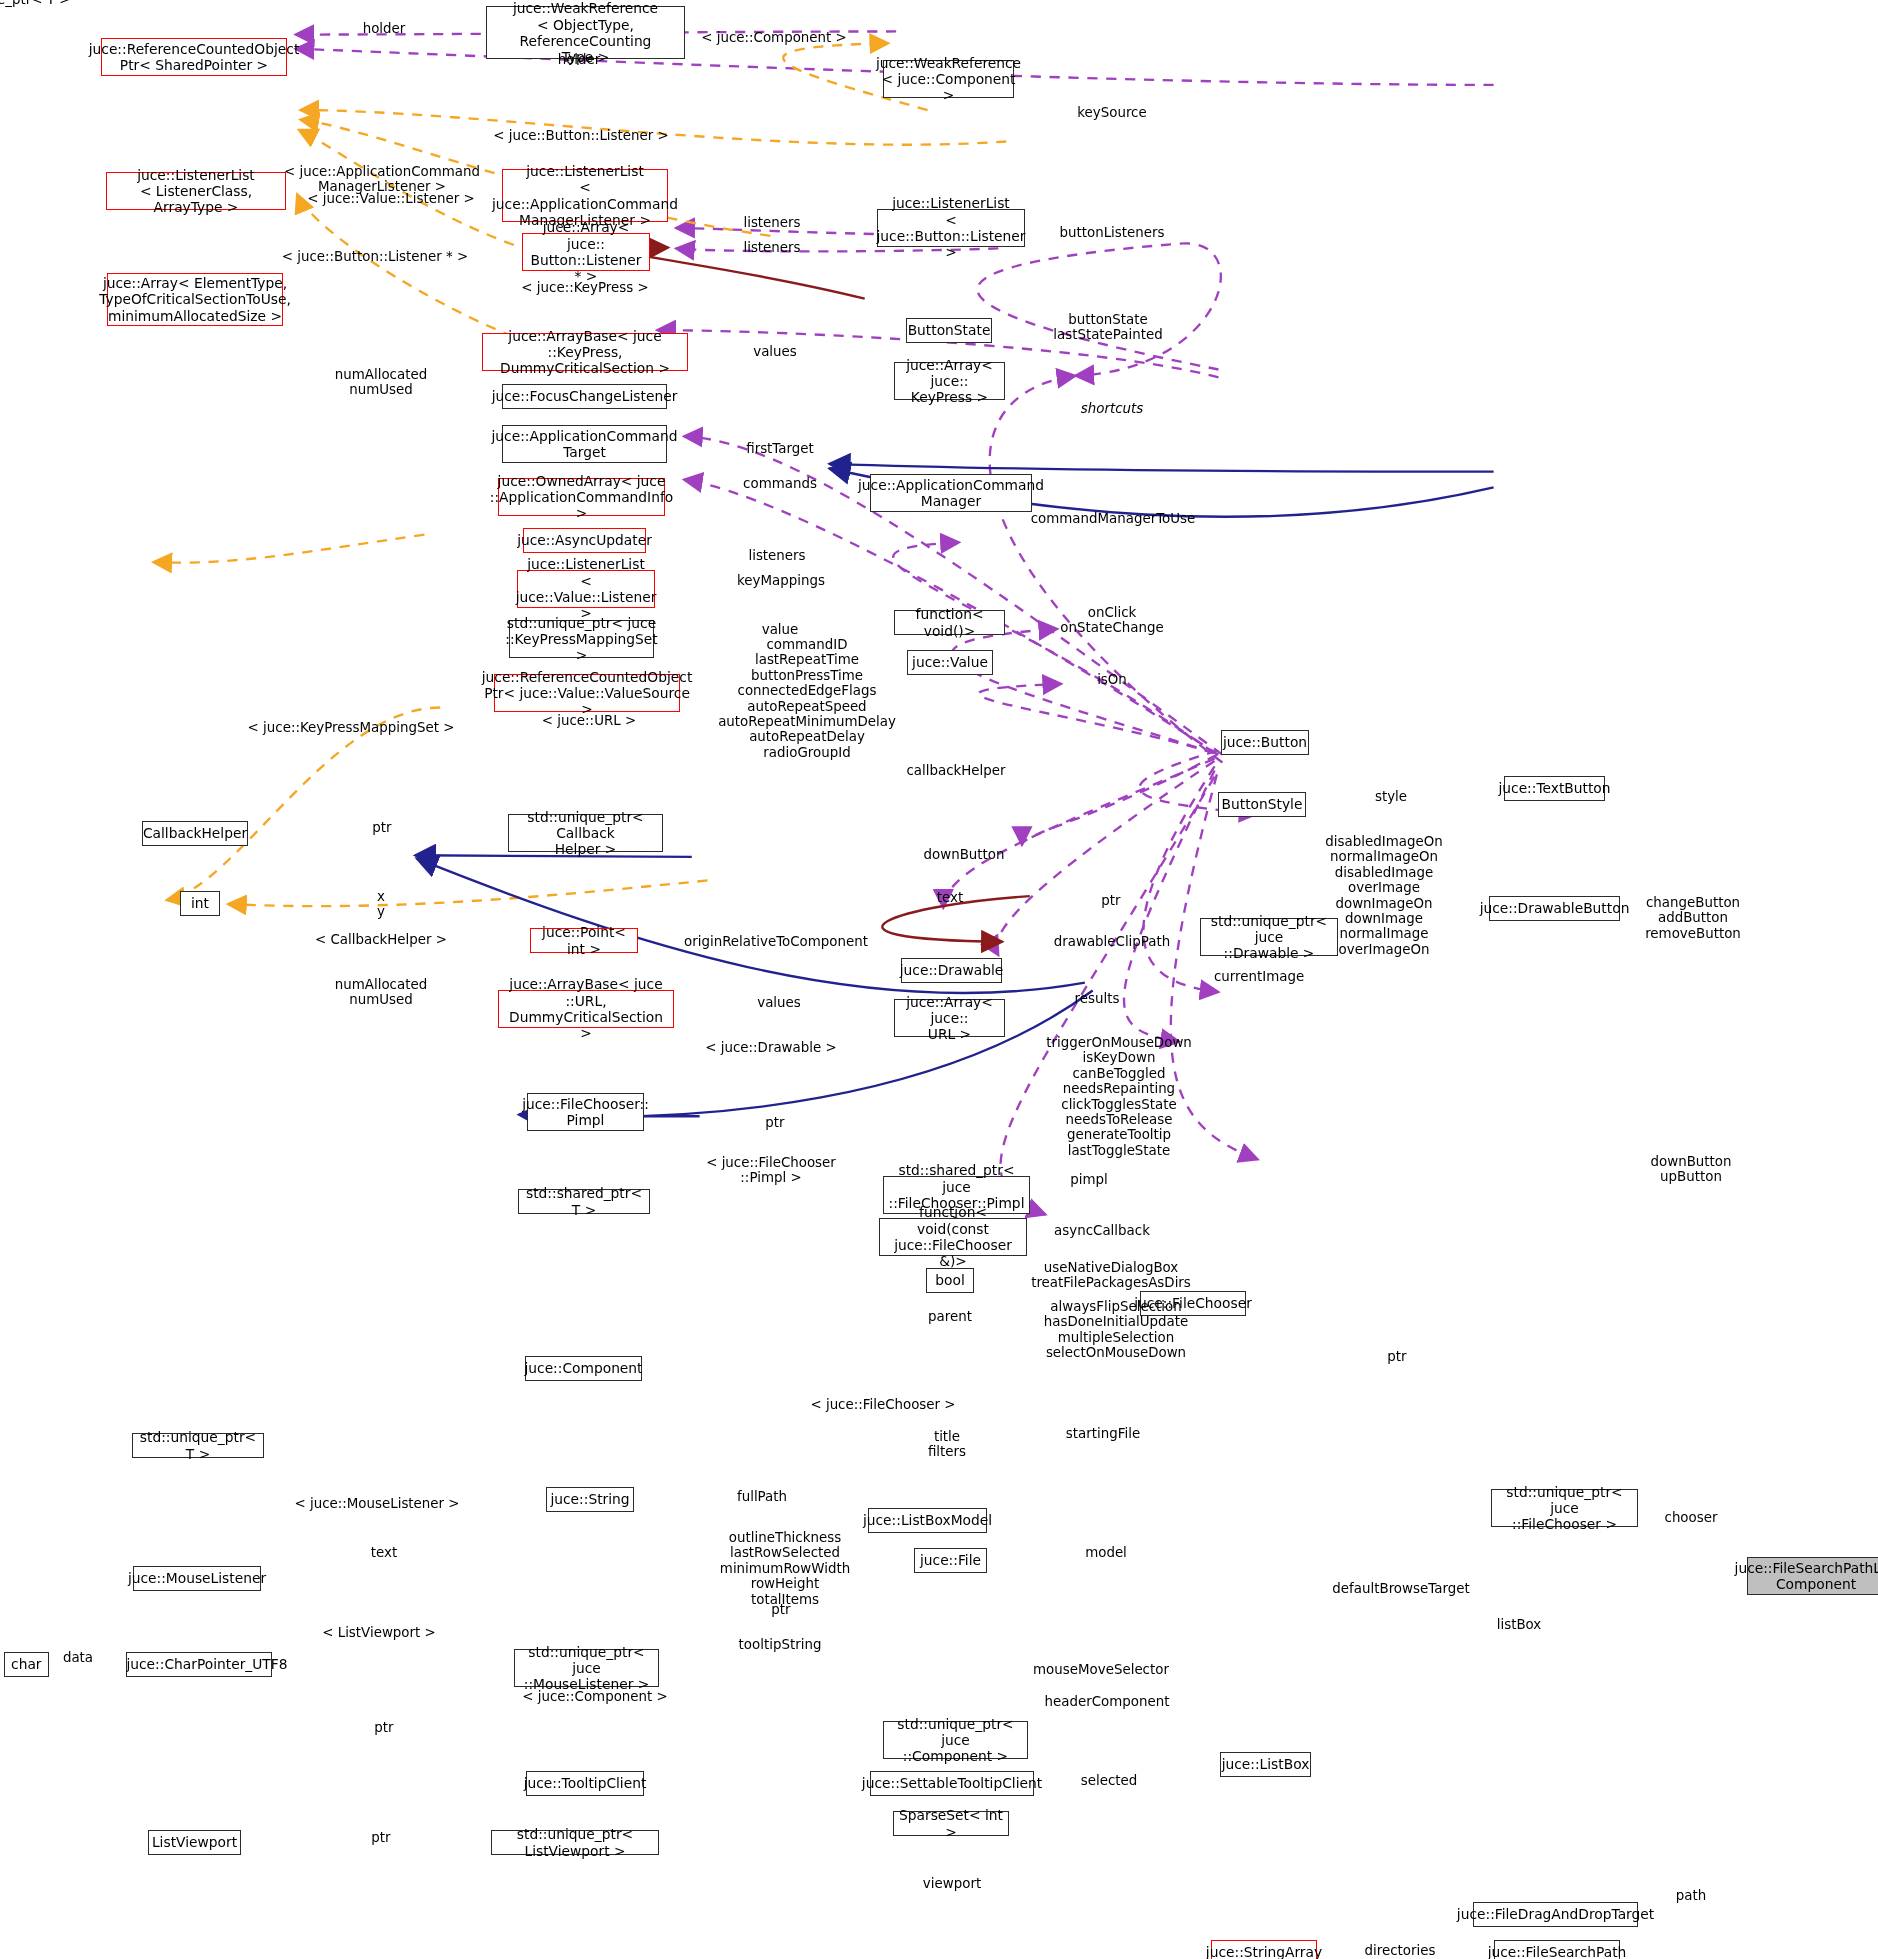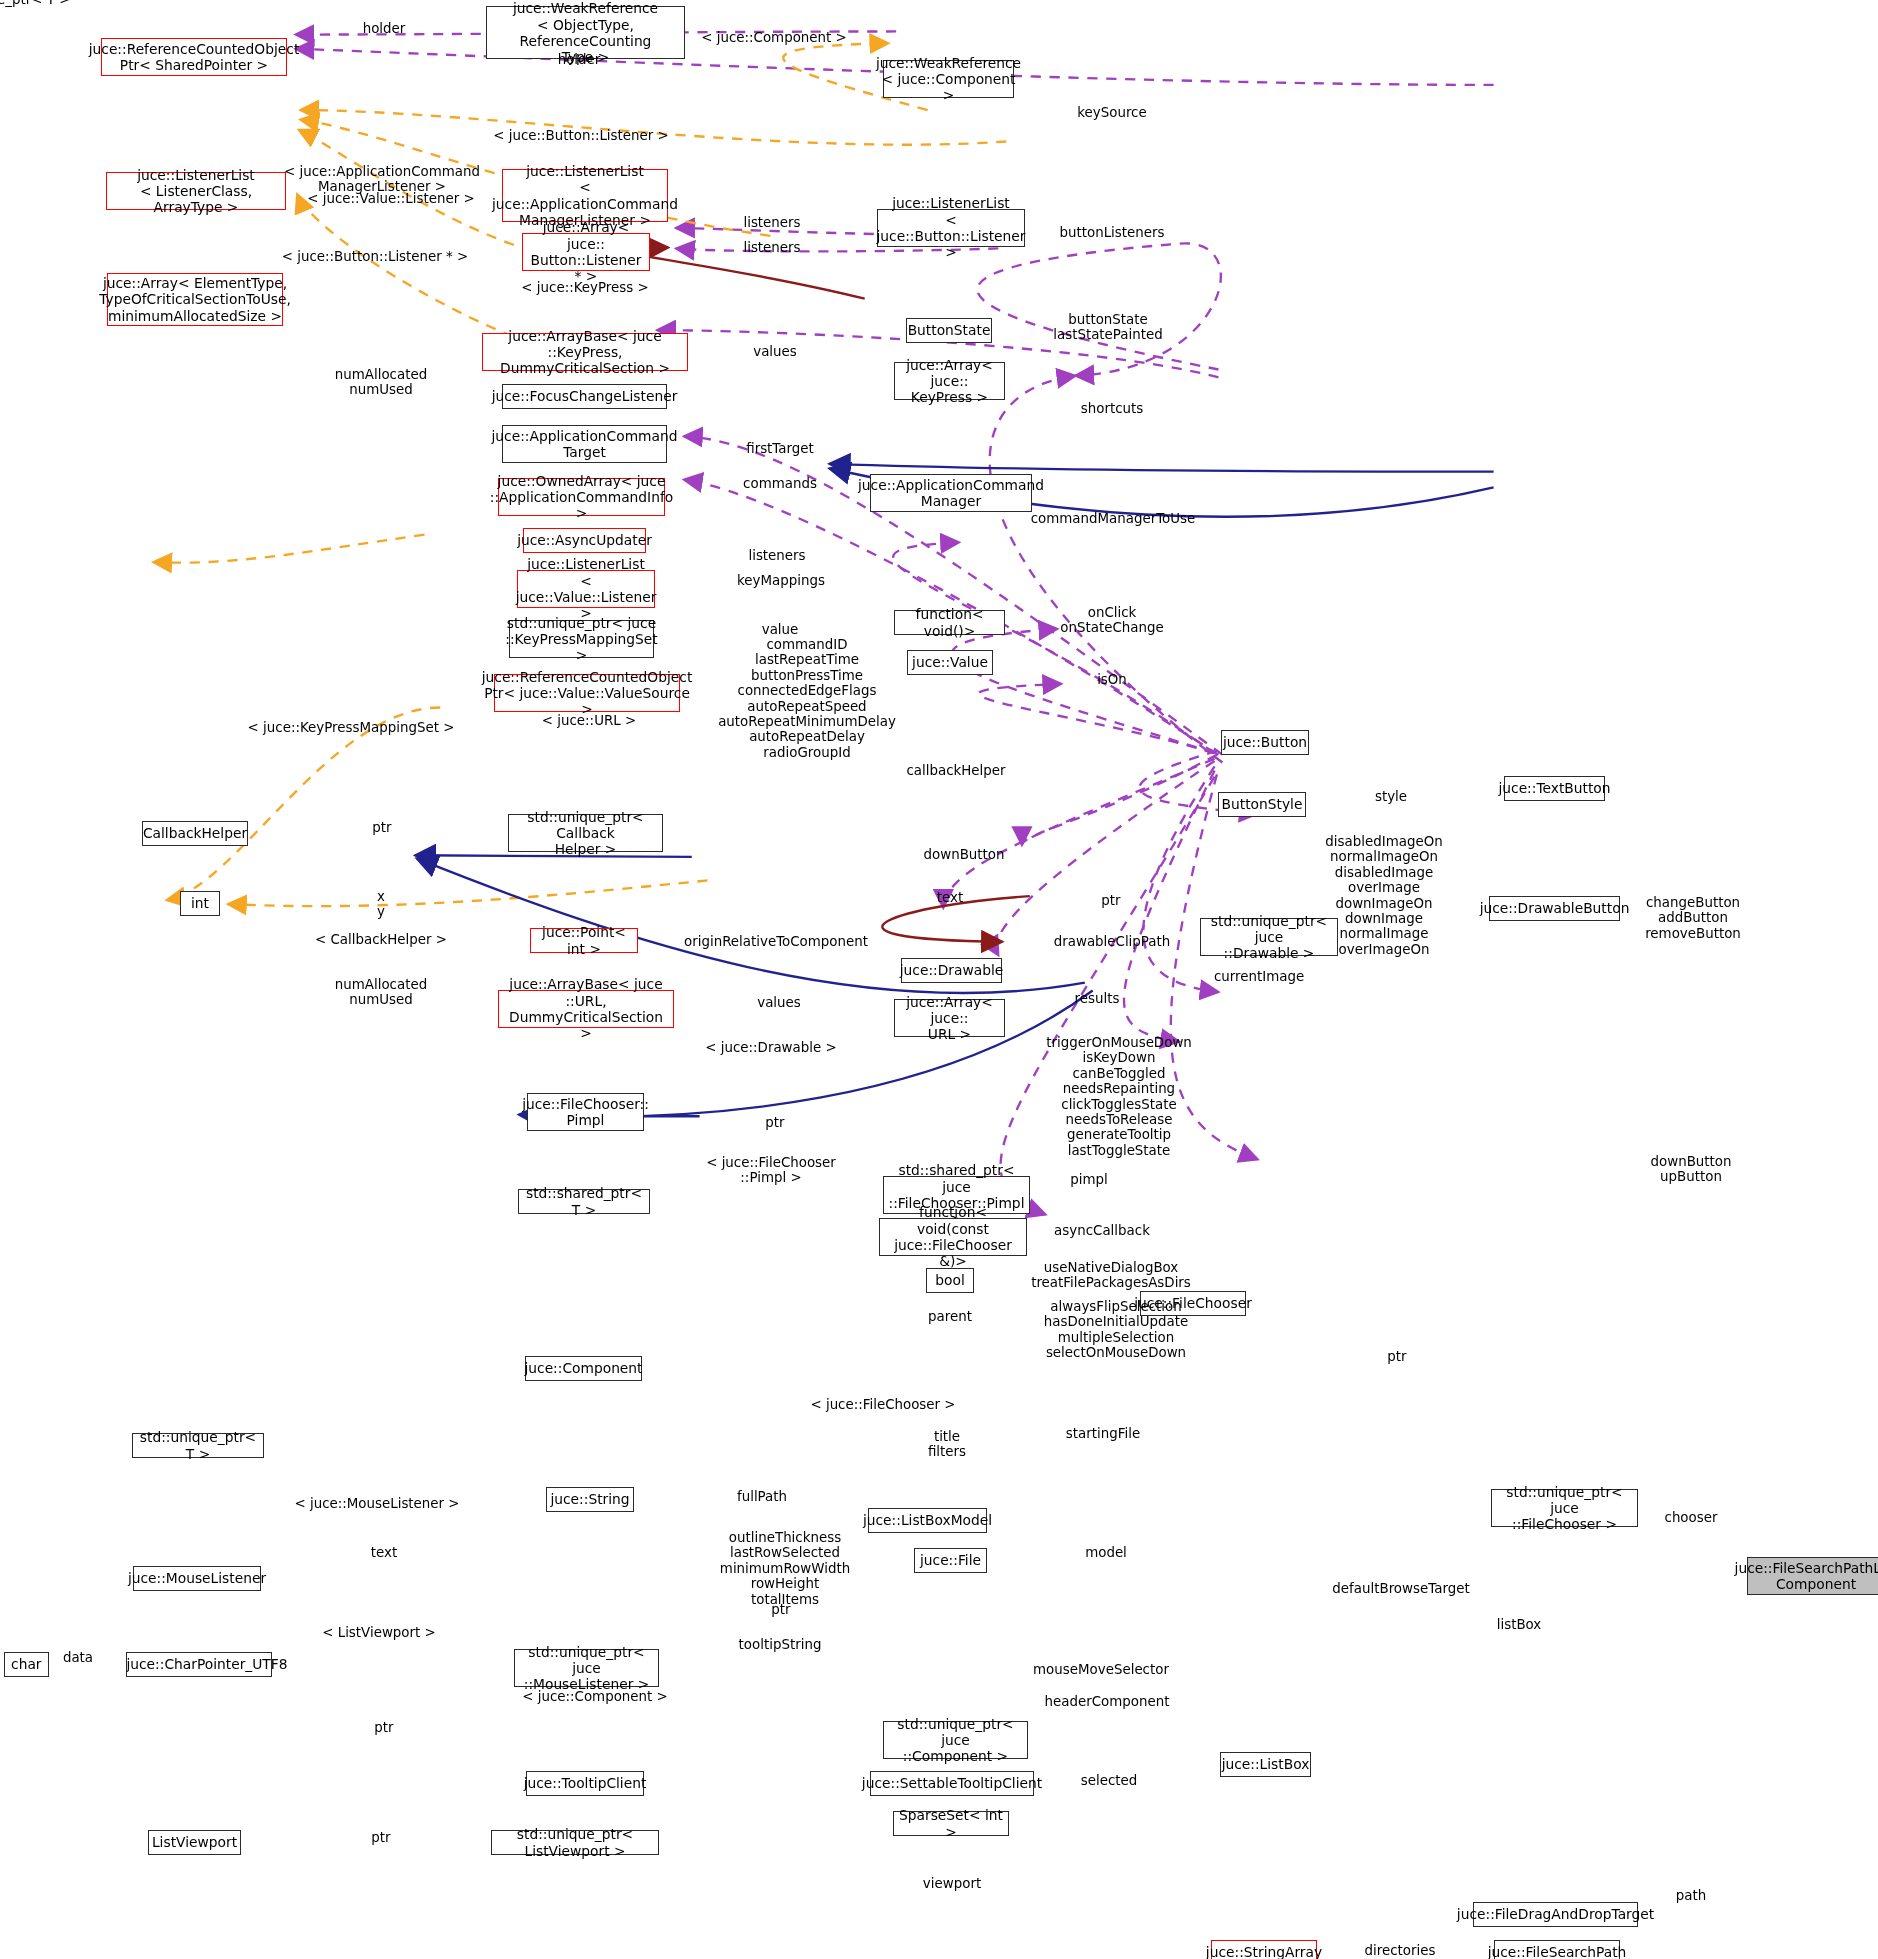--- a/index.html
+++ b/index.html
@@ -317,21 +317,21 @@
       <div class="lbl" style="left: 772px; top: 223px;">listeners</div>
       <div class="lbl" style="left: 772px; top: 248px;">listeners</div>
       <div class="lbl" style="left: 1112px; top: 233px;">buttonListeners</div>
       <div class="lbl" style="left: 375px; top: 257px;">&lt; juce::Button::Listener * &gt;</div>
       <div class="lbl" style="left: 585px; top: 288px;">&lt; juce::KeyPress &gt;</div>
       <div class="lbl" style="left: 1108px; top: 327px;">buttonState
 lastStatePainted</div>
       <div class="lbl" style="left: 775px; top: 352px;">values</div>
       <div class="lbl" style="left: 381px; top: 382px;">numAllocated
 numUsed</div>
-      <div class="lbl" style="left: 1112px; top: 409px;">shortcuts</div>
+      <div class="lbl" style="left: 1112px; top: 409px; font-style: italic;">shortcuts</div>
       <div class="lbl" style="left: 780px; top: 449px;">firstTarget</div>
       <div class="lbl" style="left: 780px; top: 484px;">commands</div>
       <div class="lbl" style="left: 1113px; top: 519px;">commandManagerToUse</div>
       <div class="lbl" style="left: 777px; top: 556px;">listeners</div>
       <div class="lbl" style="left: 781px; top: 581px;">keyMappings</div>
       <div class="lbl" style="left: 1112px; top: 620px;">onClick
 onStateChange</div>
       <div class="lbl" style="left: 780px; top: 630px;">value</div>
       <div class="lbl" style="left: 780px; top: 699px; margin-left: 27px;">commandID
 lastRepeatTime

